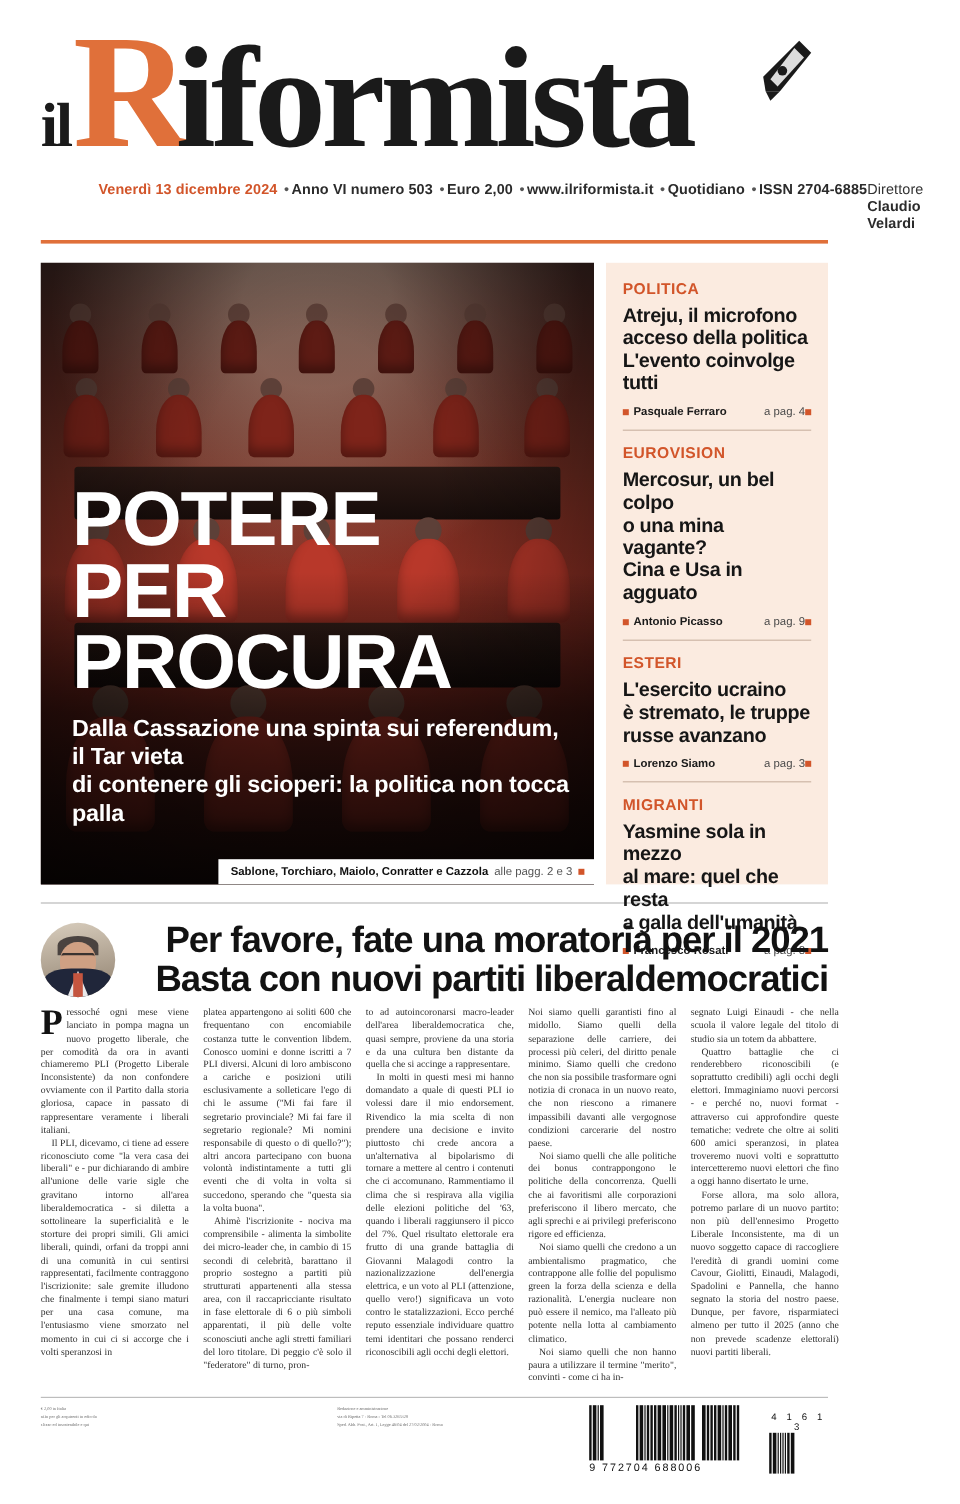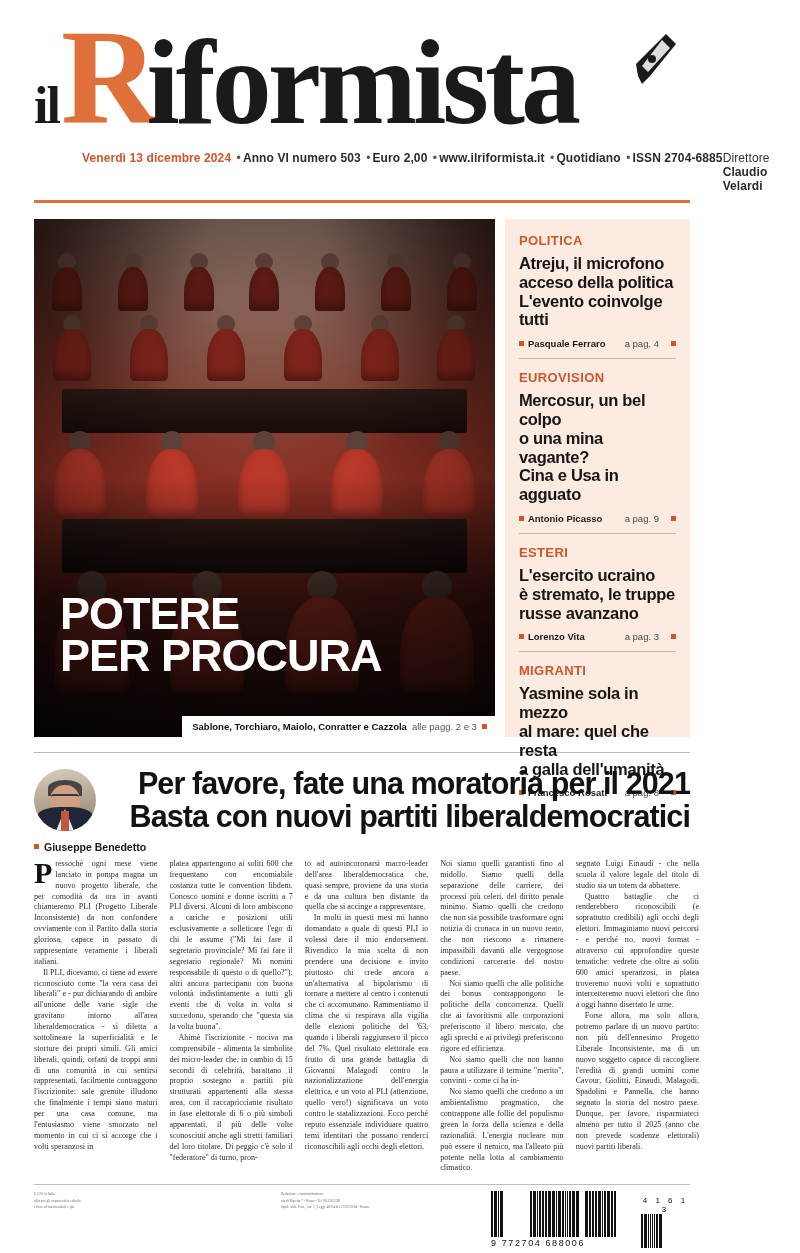--- a/index.html
+++ b/index.html
@@ -54,21 +54,21 @@
   .fig.dark{background:#7e241a;}
   .fig.deep{background:#5d1b14;}
   .head{width:18px;height:18px;border-radius:50%;background:#5d4038;margin:0 auto -4px auto;}
   .bench{position:absolute;left:6%;right:6%;height:44px;background:linear-gradient(180deg,#2d1a15,#160c0a);border-radius:3px;}
   .vig{position:absolute;inset:0;background:radial-gradient(ellipse at 50% 38%,rgba(0,0,0,0) 30%,rgba(0,0,0,.55) 100%);}
   .hero-shade{position:absolute;left:0;right:0;bottom:0;height:260px;
     background:linear-gradient(180deg,rgba(0,0,0,0) 0%,rgba(0,0,0,.55) 45%,rgba(0,0,0,.82) 100%);}
   .hero-text{position:absolute;left:26px;right:18px;bottom:46px;color:#fff;}
   .hero-title{
     font-family:"Liberation Sans", sans-serif;font-weight:bold;
-    font-size:45px;line-height:.93;letter-spacing:-1px;margin:0 0 14px 0;
+    font-size:64px;line-height:.93;letter-spacing:-1px;margin:0 0 14px 0;
     text-transform:uppercase;
   }
   .hero-title span{display:block;}
   .hero-sub{font-size:19.5px;font-weight:bold;line-height:1.22;margin:0;letter-spacing:-.2px;}
   .hero-credit{
     position:absolute;right:0;bottom:0;background:#fff;color:#111;
     font-size:9.5px;font-weight:bold;padding:5px 8px 5px 10px;
     display:flex;align-items:center;gap:5px;white-space:nowrap;
   }
   .hero-credit .pages{font-weight:normal;color:#555;}
@@ -76,21 +76,21 @@
 
   
   .sidebar{width:208px;margin-left:10px;background:#FBEBE0;padding:14px 14px 10px 14px;box-sizing:border-box;height:518px;}
   .side-item{padding-bottom:6px;}
   .side-item + .side-item{border-top:1px solid #cdb6a6;padding-top:11px;margin-top:3px;}
   .kicker{color:#D2552A;font-size:13px;font-weight:bold;letter-spacing:.4px;margin:0 0 6px 0;text-transform:uppercase;}
   .side-head{font-size:16.5px;font-weight:bold;line-height:1.14;margin:0 0 9px 0;letter-spacing:-.3px;color:#161616;}
   .side-head span{display:block;}
   .side-foot{display:flex;justify-content:space-between;align-items:center;font-size:9.5px;}
   .side-auth{font-weight:bold;color:#1a1a1a;display:flex;align-items:center;gap:4px;}
-  .side-pg{color:#4a4a4a;display:flex;align-items:center;gap:12px;}
+  .side-pg{color:#4a4a4a;display:flex;align-items:center;gap:0;}
 
   
   .rule-thin{height:1px;background:#b9b9b9;margin:15px 34px 0 34px;}
   .edit-head-row{display:flex;padding:14px 34px 0 34px;align-items:flex-start;}
   .avatar{width:62px;height:62px;border-radius:50%;overflow:hidden;flex:0 0 62px;margin-top:2px;
     background:linear-gradient(170deg,#d8cdbd,#8e7f6d);position:relative;}
   .av-face{position:absolute;left:50%;top:26%;transform:translateX(-50%);width:30px;height:32px;border-radius:48% 48% 44% 44%;background:#cfa083;}
   .av-hair{position:absolute;left:50%;top:18%;transform:translateX(-50%);width:34px;height:16px;border-radius:50% 50% 0 0;background:#4a4340;}
   .av-glass{position:absolute;left:50%;top:40%;transform:translateX(-50%);width:28px;height:8px;border-top:2px solid #3a3330;border-radius:3px;}
   .av-body{position:absolute;left:50%;bottom:0;transform:translateX(-50%);width:56px;height:24px;border-radius:40% 40% 0 0;background:#20263a;}
@@ -268,20 +268,24 @@
         </div>
       </div>
       <div class="vig"></div>
       <div class="hero-shade"></div>
 
       <div class="hero-text">
         <h1 class="hero-title">
           <span>POTERE</span>
           <span>PER PROCURA</span>
         </h1>
+        <p class="hero-sub">
+          <span>Dalla Cassazione una spinta sui referendum, il Tar vieta</span><br>
+          <span>di contenere gli scioperi: la politica non tocca palla</span>
+        </p>
       </div>
 
       <div class="hero-credit">
         <span>Sablone, Torchiaro, Maiolo, Conratter e Cazzola</span>
         <span class="pages">alle pagg. 2 e 3</span>
         <span class="sq"></span>
       </div>
     </div>
 
     <div class="sidebar">
@@ -327,21 +331,21 @@
       <div class="side-item">
         <p class="kicker">ESTERI</p>
         <h2 class="side-head">
           <span>L'esercito ucraino</span>
           <span>è stremato, le truppe</span>
           <span>russe avanzano</span>
         </h2>
         <div class="side-foot">
           <span class="side-auth">
               <i class="sq"></i>
-              <span>Lorenzo Vita</span>
+              <span>Lorenzo Siamo</span>
             </span>
           <span class="side-pg">
               <span>a pag. 3</span>
               <i class="sq"></i>
             </span>
         </div>
       </div>
 
       <div class="side-item">
         <p class="kicker">MIGRANTI</p>
@@ -377,45 +381,39 @@
         <div class="av-tie"></div>
     </div>
     <div class="edit-titles">
       <h2 class="edit-title">
         <span>Per favore, fate una moratoria per il 2021</span>
         <span>Basta con nuovi partiti liberaldemocratici</span>
       </h2>
     </div>
   </div>
 
-  <div class="author-line">
-    <div class="author">
-      <span class="sq"></span>
-      <span>Giuseppe Benedetto</span>
-    </div>
-  </div>
 
   <div class="cols">
     <div class="col">
       <p class="first lead">Pressoché ogni mese viene lanciato in pompa magna un nuovo progetto liberale, che per comodità da ora in avanti chiameremo PLI (Progetto Liberale Inconsistente) da non confondere ovviamente con il Partito dalla storia gloriosa, capace in passato di rappresentare veramente i liberali italiani.</p>
       <p>Il PLI, dicevamo, ci tiene ad essere riconosciuto come "la vera casa dei liberali" e - pur dichiarando di ambire all'unione delle varie sigle che gravitano intorno all'area liberaldemocratica - si diletta a sottolineare la superficialità e le storture dei propri simili. Gli amici liberali, quindi, orfani da troppi anni di una comunità in cui sentirsi rappresentati, facilmente contraggono l'iscrizionite: sale gremite illudono che finalmente i tempi siano maturi per una casa comune, ma l'entusiasmo viene smorzato nel momento in cui ci si accorge che i volti speranzosi in</p>
     </div>
     <div class="col">
       <p class="first">platea appartengono ai soliti 600 che frequentano con encomiabile costanza tutte le convention libdem. Conosco uomini e donne iscritti a 7 PLI diversi. Alcuni di loro ambiscono a cariche e posizioni utili esclusivamente a solleticare l'ego di chi le assume ("Mi fai fare il segretario provinciale? Mi fai fare il segretario regionale? Mi nomini responsabile di questo o di quello?"); altri ancora partecipano con buona volontà indistintamente a tutti gli eventi che di volta in volta si succedono, sperando che "questa sia la volta buona".</p>
       <p>Ahimè l'iscrizionite - nociva ma comprensibile - alimenta la simbolite dei micro-leader che, in cambio di 15 secondi di celebrità, barattano il proprio sostegno a partiti più strutturati appartenenti alla stessa area, con il raccapricciante risultato in fase elettorale di 6 o più simboli apparentati, il più delle volte sconosciuti anche agli stretti familiari del loro titolare. Di peggio c'è solo il "federatore" di turno, pron-</p>
     </div>
     <div class="col">
       <p class="first">to ad autoincoronarsi macro-leader dell'area liberaldemocratica che, quasi sempre, proviene da una storia e da una cultura ben distante da quella che si accinge a rappresentare.</p>
       <p>In molti in questi mesi mi hanno domandato a quale di questi PLI io volessi dare il mio endorsement. Rivendico la mia scelta di non prendere una decisione e invito piuttosto chi crede ancora a un'alternativa al bipolarismo di tornare a mettere al centro i contenuti che ci accomunano. Rammentiamo il clima che si respirava alla vigilia delle elezioni politiche del '63, quando i liberali raggiunsero il picco del 7%. Quel risultato elettorale era frutto di una grande battaglia di Giovanni Malagodi contro la nazionalizzazione dell'energia elettrica, e un voto al PLI (attenzione, quello vero!) significava un voto contro le statalizzazioni. Ecco perché reputo essenziale individuare quattro temi identitari che possano renderci riconoscibili agli occhi degli elettori.</p>
     </div>
     <div class="col">
       <p class="first">Noi siamo quelli garantisti fino al midollo. Siamo quelli della separazione delle carriere, dei processi più celeri, del diritto penale minimo. Siamo quelli che credono che non sia possibile trasformare ogni notizia di cronaca in un nuovo reato, che non riescono a rimanere impassibili davanti alle vergognose condizioni carcerarie del nostro paese.</p>
       <p>Noi siamo quelli che alle politiche dei bonus contrappongono le politiche della concorrenza. Quelli che ai favoritismi alle corporazioni preferiscono il libero mercato, che agli sprechi e ai privilegi preferiscono rigore ed efficienza.</p>
+      <p>Noi siamo quelli che credono a un ambientalismo pragmatico, che contrappone alle follie del populismo green la forza della scienza e della razionalità. L'energia nucleare non può essere il nemico, ma l'alleato più potente nella lotta al cambiamento climatico.</p>
       <p>Noi siamo quelli che non hanno paura a utilizzare il termine "merito", convinti - come ci ha in-</p>
-      <p>Noi siamo quelli che credono a un ambientalismo pragmatico, che contrappone alle follie del populismo green la forza della scienza e della razionalità. L'energia nucleare non può essere il nemico, ma l'alleato più potente nella lotta al cambiamento climatico.</p>
     </div>
     <div class="col">
       <p class="first">segnato Luigi Einaudi - che nella scuola il valore legale del titolo di studio sia un totem da abbattere.</p>
       <p>Quattro battaglie che ci renderebbero riconoscibili (e soprattutto credibili) agli occhi degli elettori. Immaginiamo nuovi percorsi - e perché no, nuovi format - attraverso cui approfondire queste tematiche: vedrete che oltre ai soliti 600 amici speranzosi, in platea troveremo nuovi volti e soprattutto intercetteremo nuovi elettori che fino a oggi hanno disertato le urne.</p>
       <p>Forse allora, ma solo allora, potremo parlare di un nuovo partito: non più dell'ennesimo Progetto Liberale Inconsistente, ma di un nuovo soggetto capace di raccogliere l'eredità di grandi uomini come Cavour, Giolitti, Einaudi, Malagodi, Spadolini e Pannella, che hanno segnato la storia del nostro paese. Dunque, per favore, risparmiateci almeno per tutto il 2025 (anno che non prevede scadenze elettorali) nuovi partiti liberali.</p>
     </div>
   </div>
 
   <div class="foot-rule"></div>
   <div class="footer">

